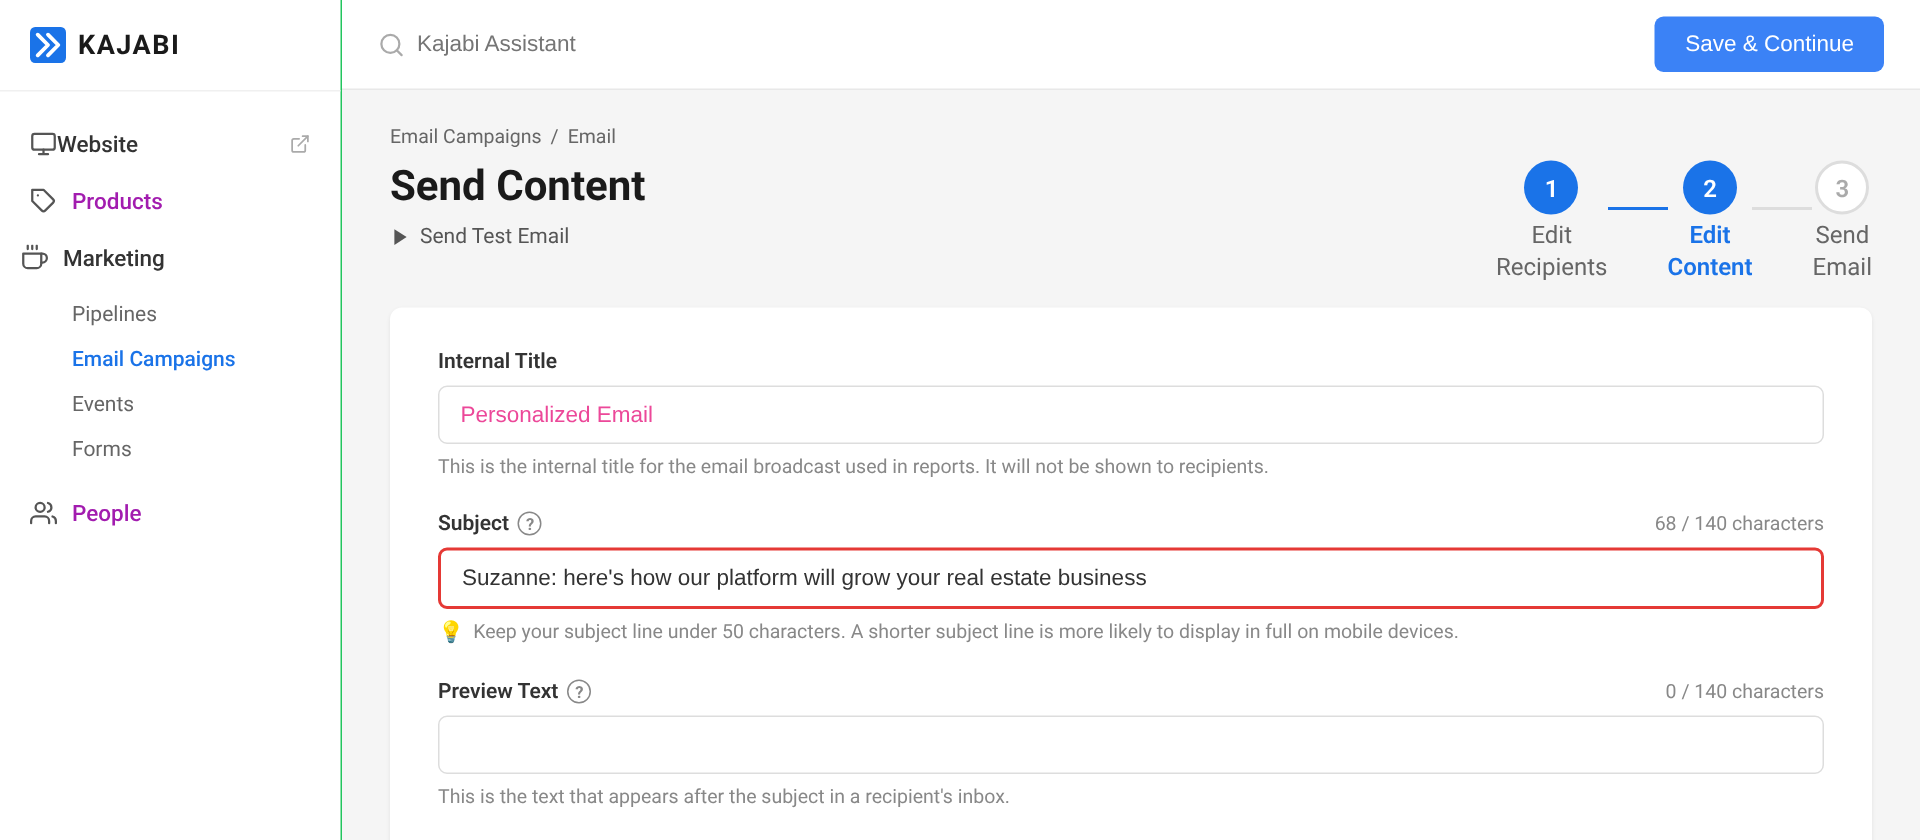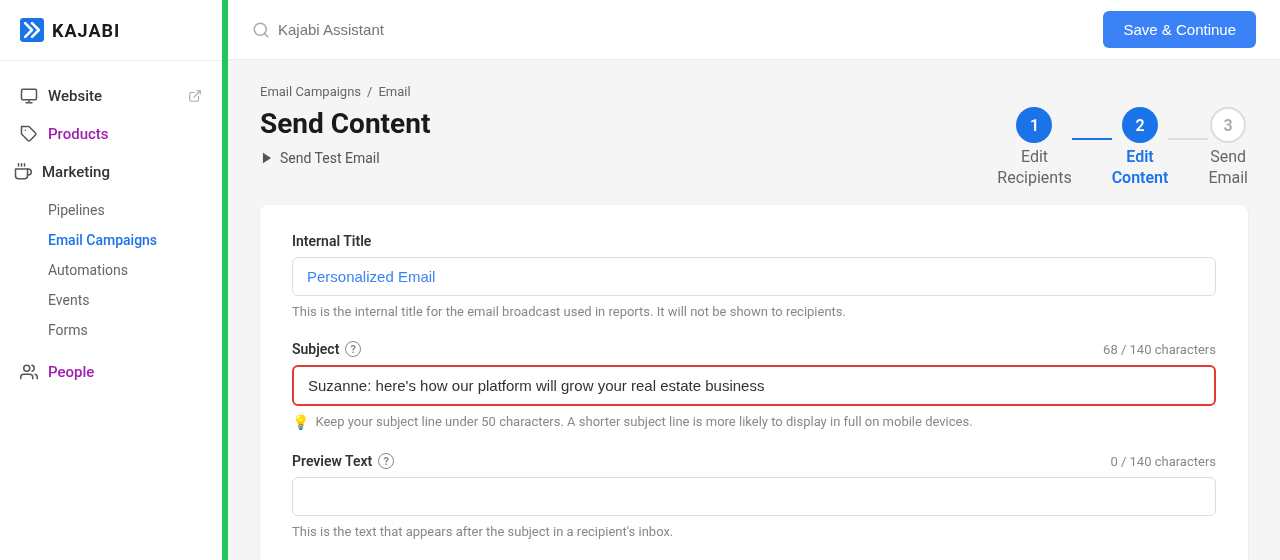--- a/index.html
+++ b/index.html
@@ -2,21 +2,21 @@
 <html><head>
   <meta charset="utf-8">
   <style>
     * { box-sizing: border-box; margin: 0; padding: 0; }
     body { font-family: -apple-system, BlinkMacSystemFont, 'Segoe UI', Roboto, sans-serif; background: #f5f5f5; display: flex; height: 560px; overflow: hidden; }
 
     
     .sidebar {
       width: 228px;
       background: #ffffff;
-      border-right: 6px solid #22c55e;
+      border-right: 1px solid #22c55e;
       display: flex;
       flex-direction: column;
       padding: 0;
       flex-shrink: 0;
     }
     .sidebar-logo {
       padding: 18px 20px;
       display: flex;
       align-items: center;
       gap: 8px;
@@ -44,21 +44,21 @@
     .nav-item-with-external {
       display: flex;
       align-items: center;
       justify-content: space-between;
       padding: 10px 20px;
       cursor: pointer;
       font-size: 15px;
       color: #333;
       font-weight: 500;
     }
-    .nav-item-left { display: flex; align-items: center; gap: 10px; }
+    .nav-item-left { display: flex; align-items: center; }
     .sub-nav { padding-left: 48px; }
     .sub-nav-item {
       padding: 7px 20px 7px 0;
       font-size: 14px;
       color: #666;
       cursor: pointer;
     }
     .sub-nav-item.active { color: #1a73e8; font-weight: 500; }
     .nav-section-label {
       display: flex;
@@ -229,21 +229,21 @@
     .char-count {
       font-size: 13px;
       color: #888;
     }
     .form-input {
       width: 100%;
       border: 1px solid #ddd;
       border-radius: 6px;
       padding: 10px 14px;
       font-size: 15px;
-      color: #3b82f6;
+      color: #ec4899;
       outline: none;
     }
     .form-hint {
       font-size: 13px;
       color: #888;
       margin-top: 6px;
       line-height: 1.5;
     }
     .form-hint-warning {
       display: flex;
@@ -324,21 +324,20 @@
           <line x1="6" y1="1" x2="6" y2="4"></line>
           <line x1="10" y1="1" x2="10" y2="4"></line>
           <line x1="14" y1="1" x2="14" y2="4"></line>
         </svg>
       <span>Marketing</span>
     </div>
 
     <div class="sub-nav marketing-expanded">
       <div class="sub-nav-item">Pipelines</div>
       <div class="sub-nav-item active">Email Campaigns</div>
-      <div class="sub-nav-item">Automations</div>
       <div class="sub-nav-item">Events</div>
       <div class="sub-nav-item">Forms</div>
     </div>
 
     <div class="nav-item" style="margin-top:8px;text-align:right;">
       <svg width="18" height="18" viewBox="0 0 24 24" fill="none" stroke="#555" stroke-width="2" stroke-linecap="round" stroke-linejoin="round">
           <path d="M17 21v-2a4 4 0 00-4-4H5a4 4 0 00-4 4v2"></path>
           <circle cx="9" cy="7" r="4"></circle>
           <path d="M23 21v-2a4 4 0 00-3-3.87"></path>
           <path d="M16 3.13a4 4 0 010 7.75"></path>

